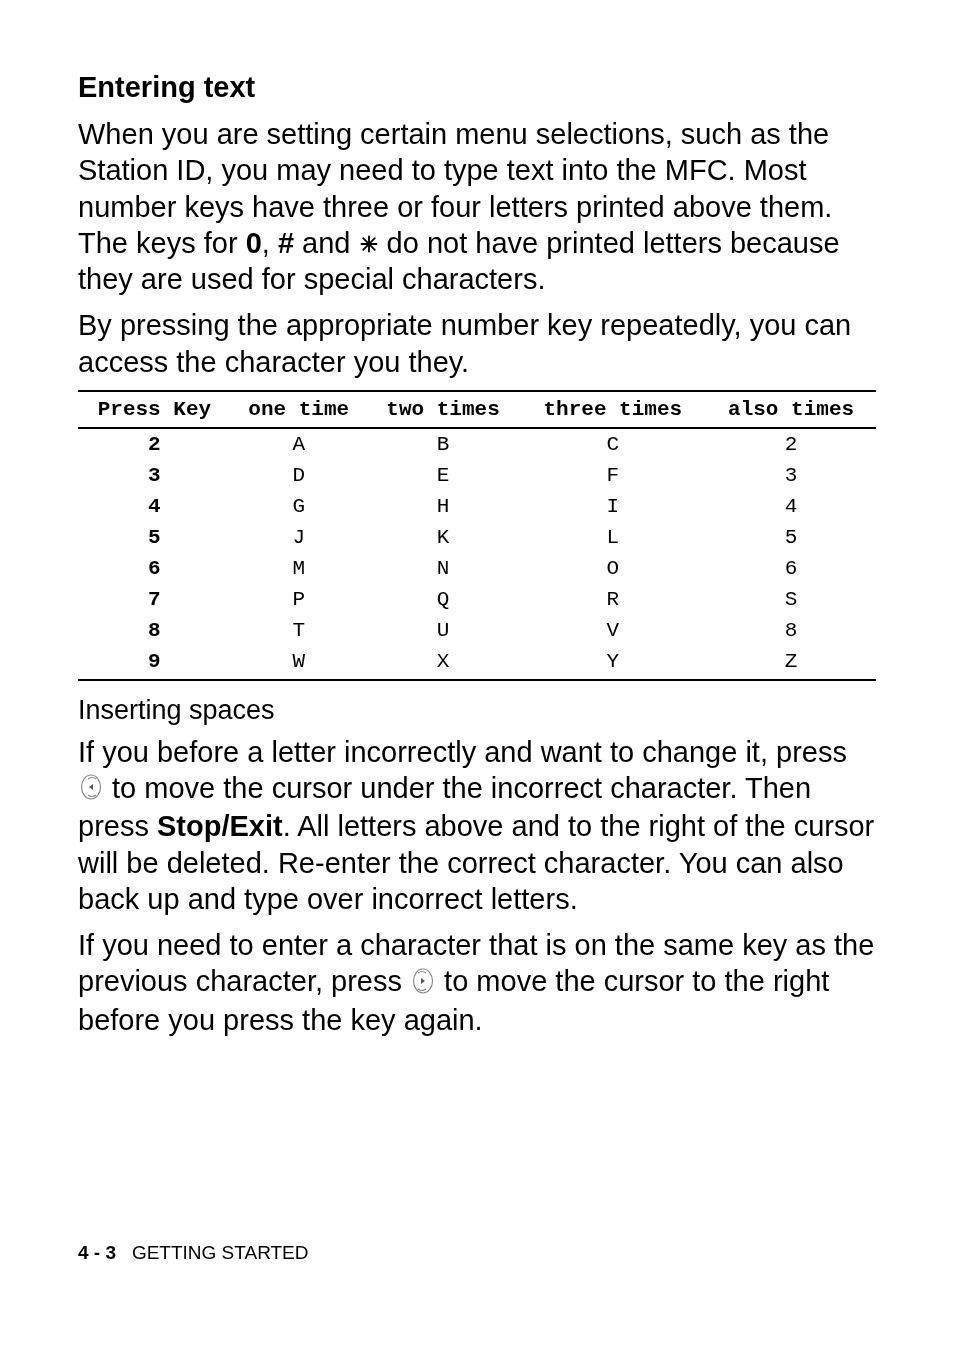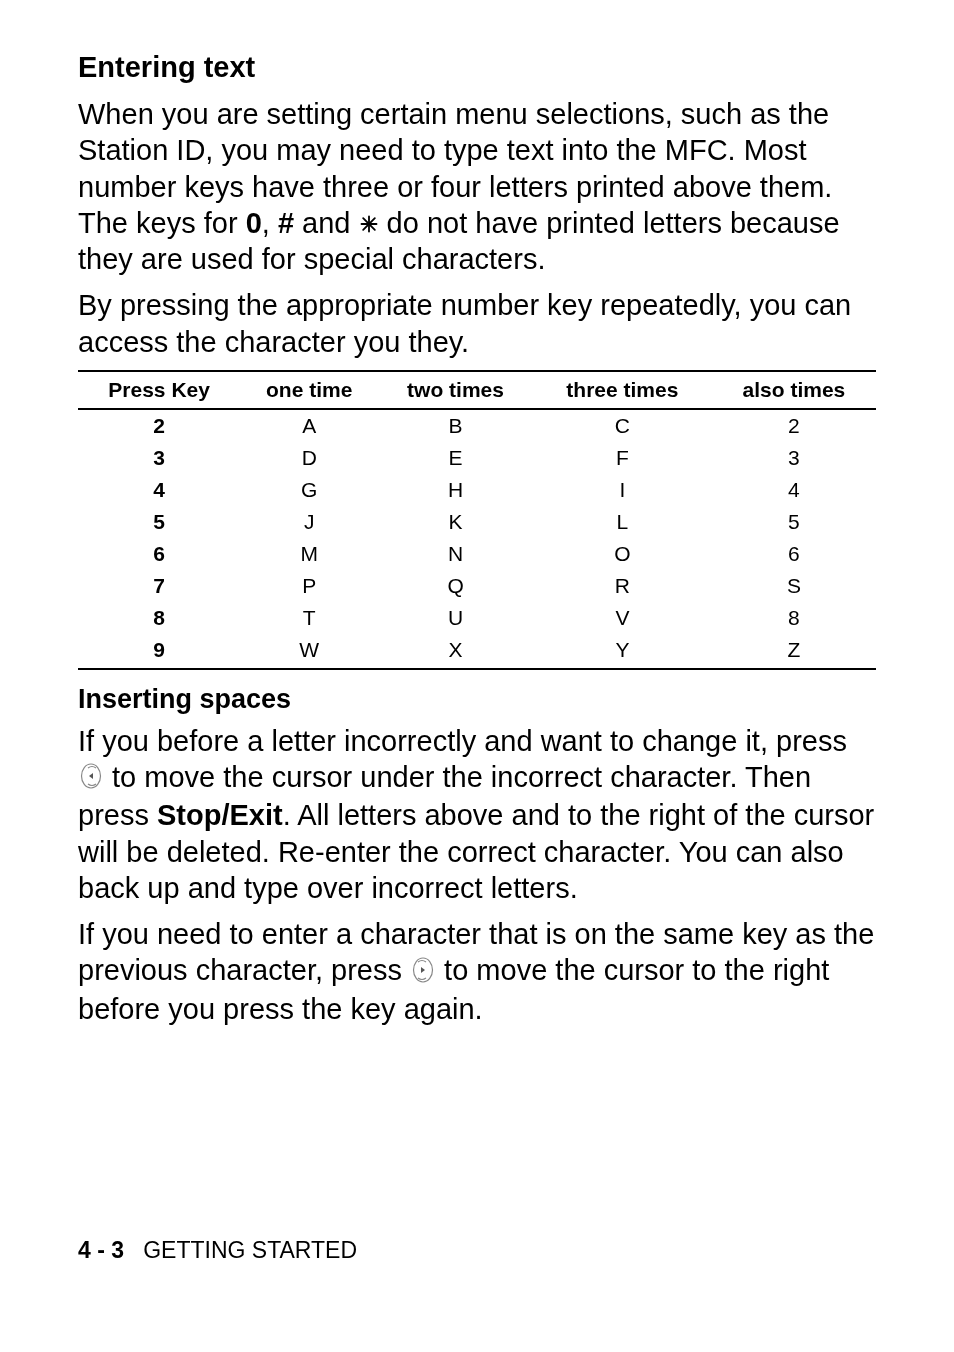--- a/index.html
+++ b/index.html
@@ -7,42 +7,43 @@
     margin: 0;
     padding: 0;
     background: #ffffff;
     font-family: Arial, Helvetica, sans-serif;
     color: #000;
     width: 954px;
     height: 1352px;
     position: relative;
   }
   .page {
-    padding: 51px 78px 0 78px;
+    padding: 71px 78px 0 78px;
   }
   .h1 {
     font-weight: bold;
     font-size: 29px;
     margin-bottom: 12px;
   }
   .p {
     font-size: 29px;
     line-height: 1.25;
     margin-bottom: 10px;
   }
   .h2 {
-    font-weight: bold;
+    font-weight: normal;
     font-size: 27px;
     margin-top: 14px;
     margin-bottom: 8px;
   }
   table {
     border-collapse: collapse;
     width: 100%;
     margin-bottom: 14px;
+    font-family: Liberation Mono, monospace;
   }
   th, td {
     text-align: center;
     font-size: 21px;
     padding: 4px 0;
   }
   th {
     font-weight: bold;
     border-top: 2px solid #000;
     border-bottom: 2px solid #000;
@@ -57,21 +58,21 @@
   }
   .inline-icon {
     display: inline-block;
     vertical-align: middle;
     margin: 0 2px;
   }
   .footer {
     position: absolute;
     bottom: 88px;
     left: 78px;
-    font-size: 23px;
+    font-size: 19px;
   }
   .footer .pg { font-weight: bold; }
   .star {
     display: inline-block;
     vertical-align: middle;
     font-size: 25px;
     line-height: 1;
   }
   .bold { font-weight: bold; }
   .inline-text { white-space: normal; }

